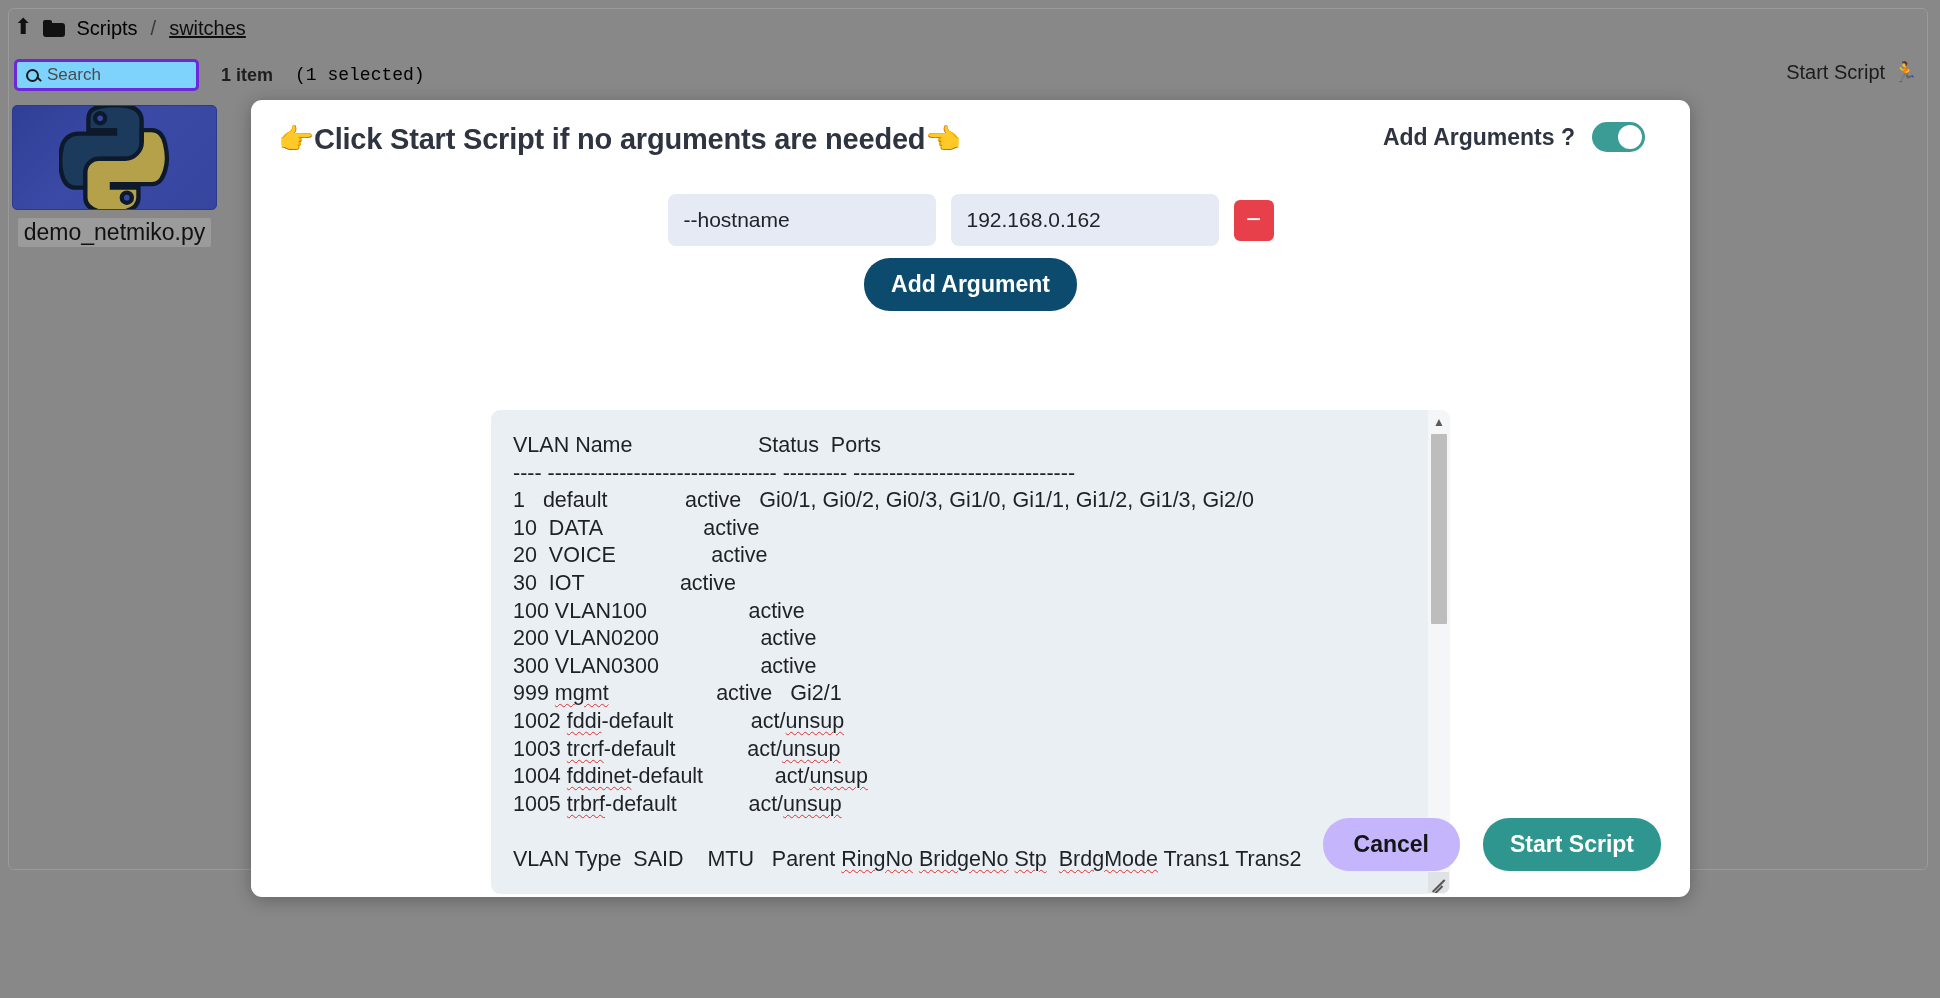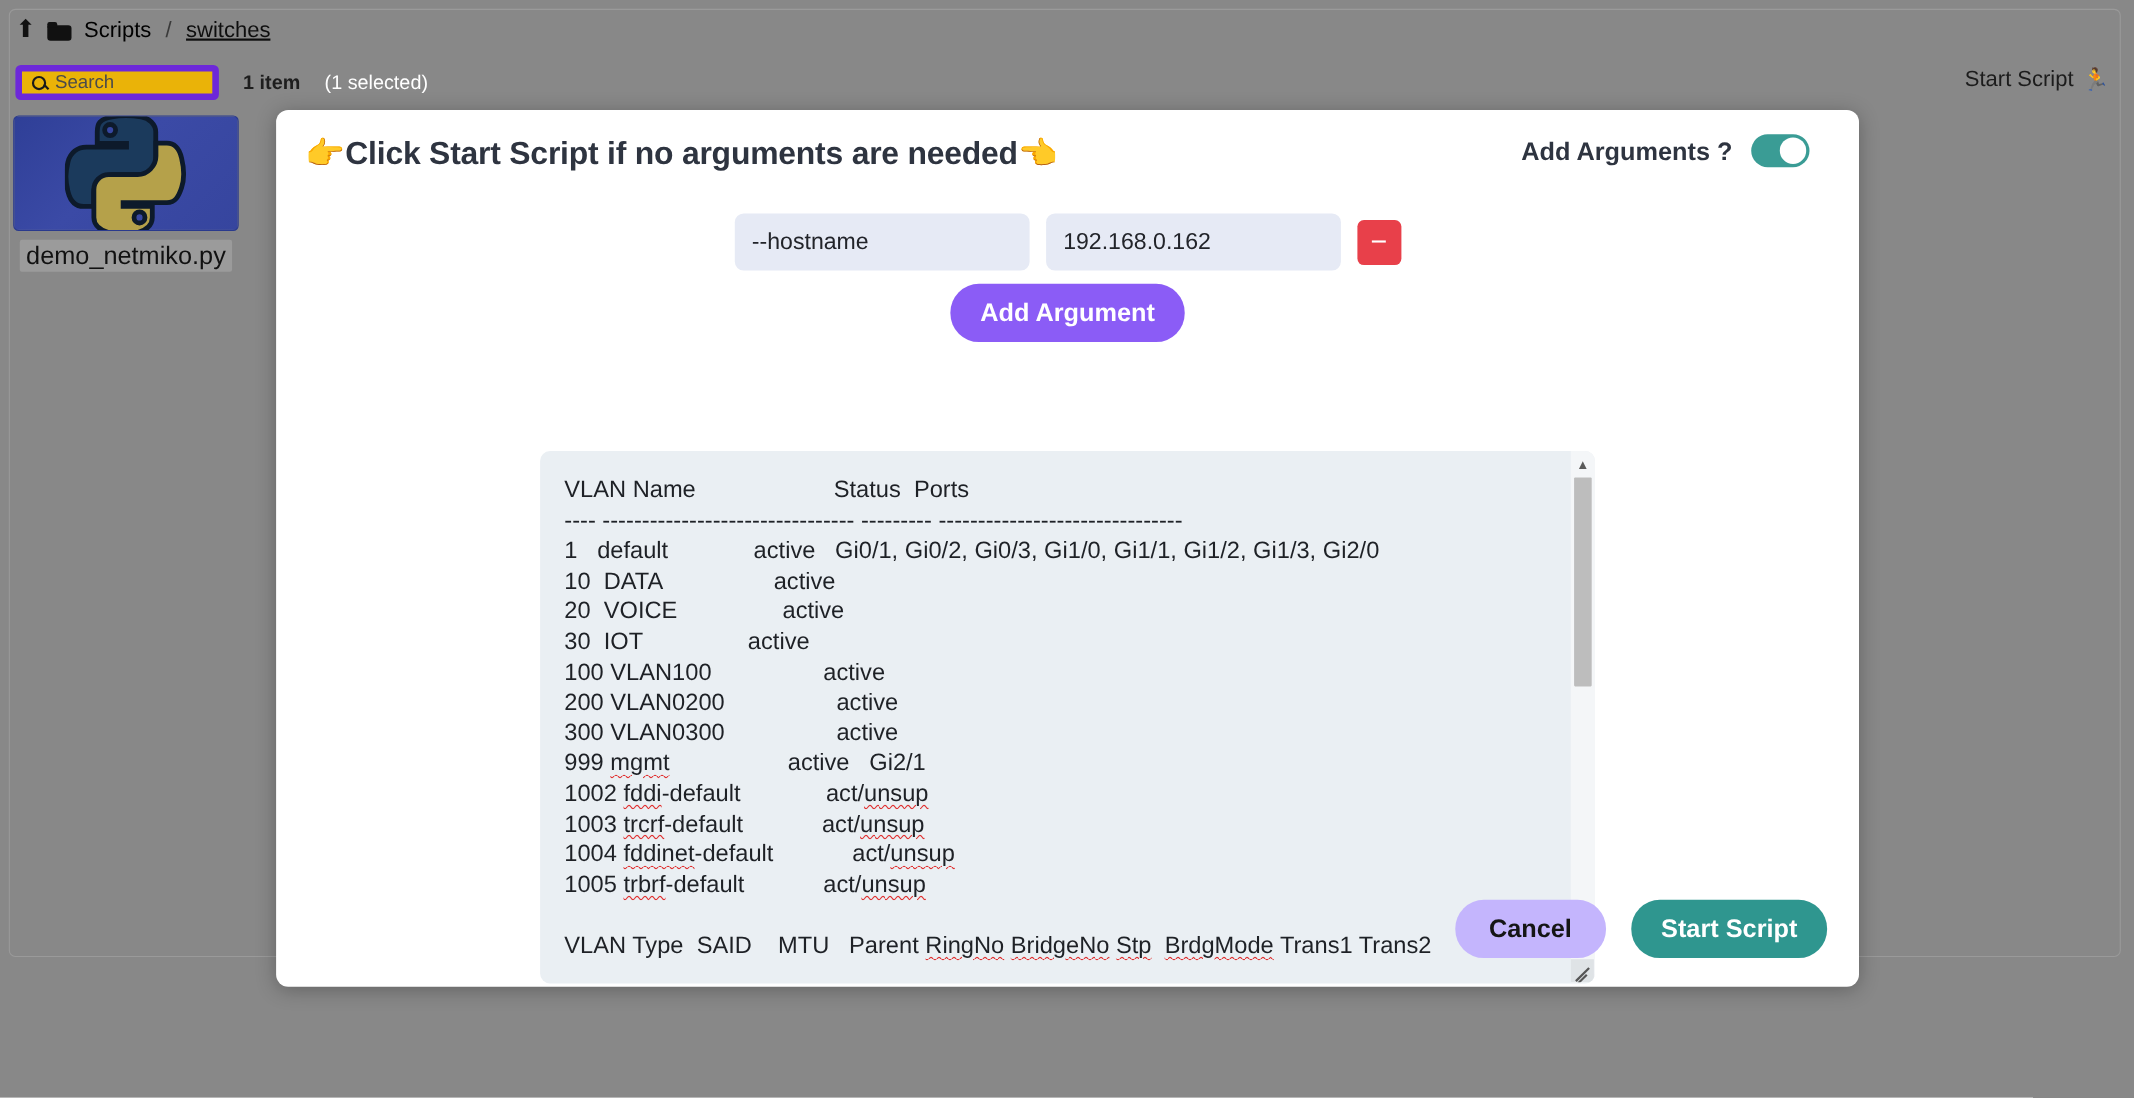--- a/index.html
+++ b/index.html
@@ -42,35 +42,35 @@
   .bc-text { color:#000000; }
   .bc-sep { color:#3a3a3a; padding:0 2px;}
   .bc-link { color:#0e0e0e; text-decoration:underline; }
 
   
   #toolbar-row {
     position:absolute; left:14px; top:57px; height:36px;
     display:flex; align-items:center; gap:22px;
   }
   #search-box {
-    width:185px; height:32px; background:#eab308;
-    border:6px solid #6d28d9; border-radius:5px;
+    width:185px; height:32px; background:#7dd3fc;
+    border:3px solid #6d28d9; border-radius:5px;
     display:flex; align-items:center; gap:8px; padding:0 9px;
   }
   .mag {
     width:13px; height:13px; border:2px solid #1a1a1a; border-radius:50%;
     position:relative; flex:none;
   }
   .mag:after {
     content:""; position:absolute; width:6px; height:2px; background:#1a1a1a;
     transform:rotate(45deg); right:-5px; bottom:0px;
   }
   #search-placeholder { color:#4b4b4b; font-size:17px; }
   #item-count { font-size:18px; color:#1e1e1e; font-weight:600;}
-  #item-selected { font-size:18px; color:#ffffff; }
+  #item-selected { font-size:18px; color:#000000;font-family:Liberation Mono, monospace; }
 
   
   #file-tile {
     position:absolute; left:12px; top:105px; width:205px;
   }
   #file-thumb {
     width:205px; height:105px; border-radius:5px;
     background:linear-gradient(135deg,#2f3f97 0%,#3b4aa6 45%,#36459e 100%);
     position:relative; overflow:hidden;
     display:flex; align-items:center; justify-content:center;
@@ -130,21 +130,21 @@
     outline:none;
   }
   .arg-remove {
     width:40px; height:41px; border:none; border-radius:6px;
     background:#e8404a; color:#fff; font-size:26px; line-height:1;
     display:flex; align-items:center; justify-content:center;
     cursor:pointer; padding-bottom:4px;
   }
   #add-argument-wrap { text-align:center; margin-top:12px; }
   #add-argument-btn {
-    background:#8b5cf6; color:#fff; border:none; border-radius:26px;
+    background:#0c4a6e; color:#fff; border:none; border-radius:26px;
     font-size:23px; font-weight:700; padding:13px 27px; cursor:pointer;
     font-family:"Liberation Sans", sans-serif;
   }
 
   
   #output-wrap {
     position:absolute; left:240px; top:310px;
     width:959px; height:484px;
   }
   #output-box {

